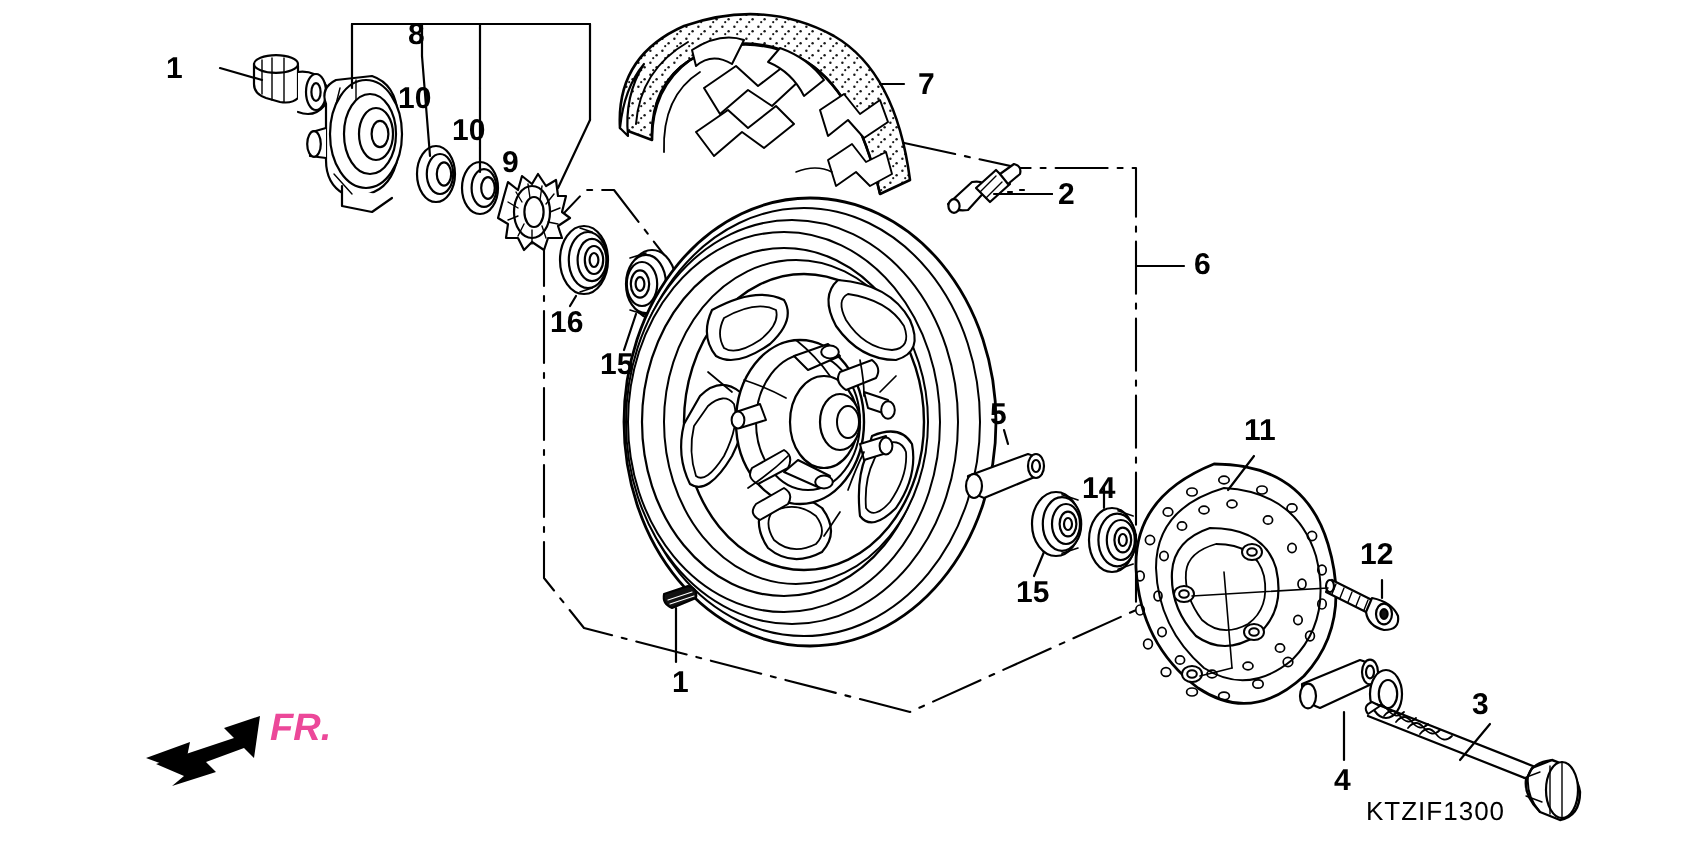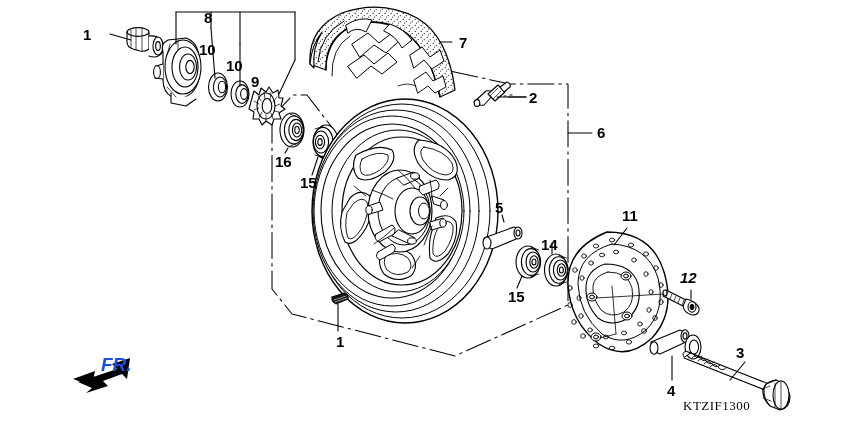--- a/index.html
+++ b/index.html
@@ -17,35 +17,36 @@
     font-family:"Liberation Sans", sans-serif;
     font-size:15px;
     font-weight:700;
     color:#000000;
     line-height:1;
     white-space:nowrap;
     letter-spacing:0px;
   }
   .code{
     position:absolute;
-    font-family:Liberation Serif, serif;
+    font-family:Liberation Sans, sans-serif;
     font-size:13px;
     font-weight:400;
     color:#000000;
     letter-spacing:0.5px;
     white-space:nowrap;
   }
   .frtxt{
     position:absolute;
     font-family:"Liberation Sans", sans-serif;
     font-size:19px;
     font-weight:700;
     font-style:italic;
-    color:#1d4ed8;
+    color:#ec4899;
     white-space:nowrap;
+    margin-left:34px;
   }
 </style>
 </head>
 <body>
 
 <div id="stage">
 
   <svg id="art" viewBox="0 0 850 425" xmlns="http://www.w3.org/2000/svg">
     <defs>
       <pattern id="stipple" width="6" height="6" patternUnits="userSpaceOnUse">
@@ -397,21 +398,21 @@
   <div class="lbl" style="left:736px;top:345px;">3</div>
   <div class="lbl" style="left:667px;top:383px;">4</div>
   <div class="lbl" style="left:495px;top:200px;">5</div>
   <div class="lbl" style="left:597px;top:125px;">6</div>
   <div class="lbl" style="left:459px;top:35px;">7</div>
   <div class="lbl" style="left:204px;top:10px;">8</div>
   <div class="lbl" style="left:251px;top:74px;">9</div>
   <div class="lbl" style="left:199px;top:42px;">10</div>
   <div class="lbl" style="left:226px;top:58px;">10</div>
   <div class="lbl" style="left:622px;top:208px;">11</div>
-  <div class="lbl" style="left:680px;top:270px;font-style:italic;">12</div>
+  <div class="lbl" style="left:680px;top:270px;">12</div>
   <div class="lbl" style="left:83px;top:27px;">1</div>
   <div class="lbl" style="left:541px;top:237px;">14</div>
   <div class="lbl" style="left:300px;top:175px;">15</div>
   <div class="lbl" style="left:508px;top:289px;">15</div>
   <div class="lbl" style="left:275px;top:154px;">16</div>
 
   <div class="code" style="left:683px;top:398px;">KTZIF1300</div>
   <div class="frtxt" style="left:101px;top:354px;">FR.</div>
 
 </div>

